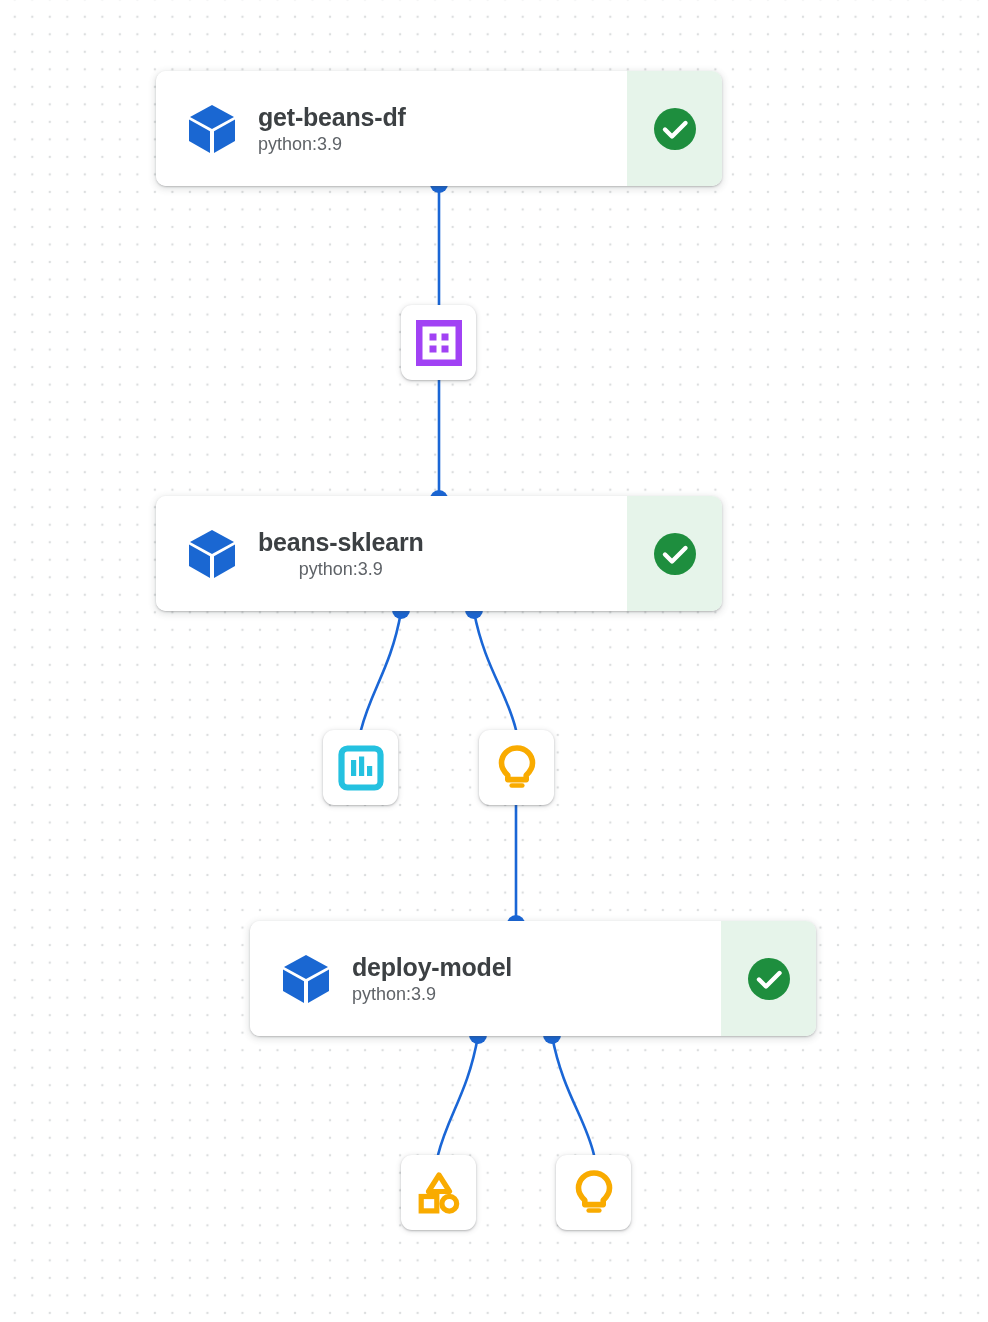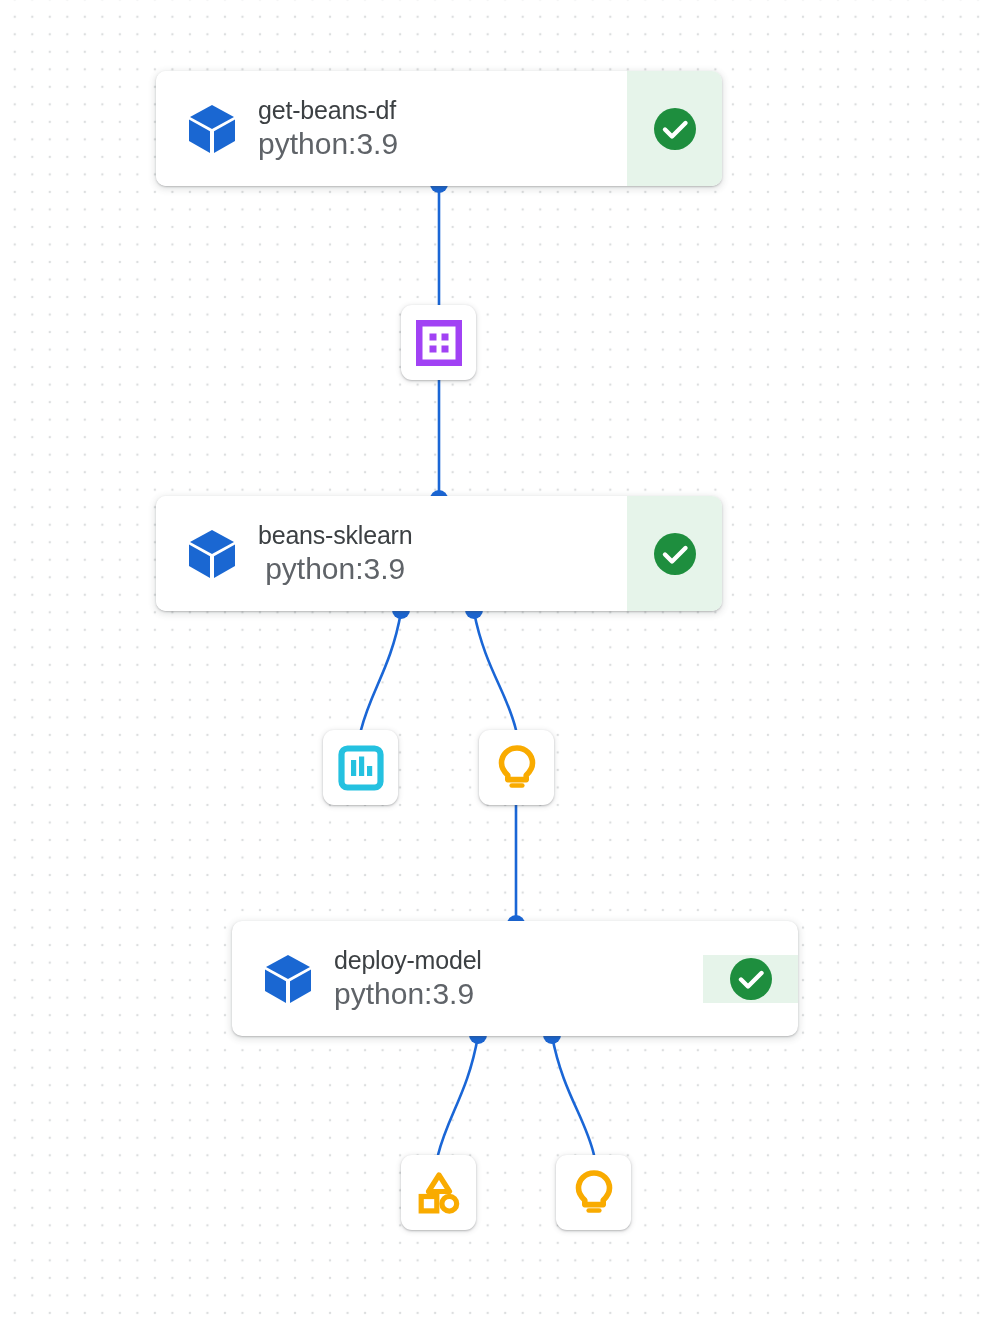--- a/index.html
+++ b/index.html
@@ -73,28 +73,28 @@
     justify-content: center;
   }
   .node-text {
     display: flex;
     flex-direction: column;
     justify-content: center;
     gap: 2px;
   }
   .node-title {
     font-size: 25px;
-    font-weight: 400;
+    font-weight: 700;
     color: #3c4043;
     letter-spacing: -0.2px;
     line-height: 1.15;
     white-space: nowrap;
   }
   .node-subtitle {
-    font-size: 30px;
+    font-size: 18px;
     font-weight: 400;
     color: #5f6368;
     line-height: 1.15;
     white-space: nowrap;
   }
   .status-panel {
     flex: 0 0 auto;
     width: 95px;
     display: flex;
     align-items: center;
@@ -206,21 +206,21 @@
     </svg>
   </div>
 
   <div class="artifact-node" style="left:479px; top:730px;">
     <svg width="44" height="46" viewBox="0 0 44 46">
       <path d="M22 3 C13 3 6.5 9.8 6.5 18 C6.5 23.4 9.6 27.2 12.8 30.3 L12.8 34.6 L31.2 34.6 L31.2 30.3 C34.4 27.2 37.5 23.4 37.5 18 C37.5 9.8 31 3 22 3 Z" fill="none" stroke="#f9ab00" stroke-width="5.6" stroke-linejoin="round"></path>
       <rect x="14.4" y="38.2" width="15.2" height="4.6" rx="2.3" fill="#f9ab00"></rect>
     </svg>
   </div>
 
-  <div class="task-node" style="left:232px; top:921px; width:566px; height:115px;align-items:center;">
+  <div class="task-node" style="left:250px; top:921px; width:566px; height:115px;">
     <div class="task-body">
       <div class="node-icon-wrap">
         <svg width="50" height="52" viewBox="0 0 50 52">
           <path d="M25 2 L47 14 L25 26 L3 14 Z" fill="#1a67d2"></path>
           <path d="M2 16.5 L23 28.2 L23 50 L2 38 Z" fill="#1a67d2"></path>
           <path d="M48 16.5 L27 28.2 L27 50 L48 38 Z" fill="#1a67d2"></path>
         </svg>
       </div>
       <div class="node-text">
         <div class="node-title">deploy-model</div>

